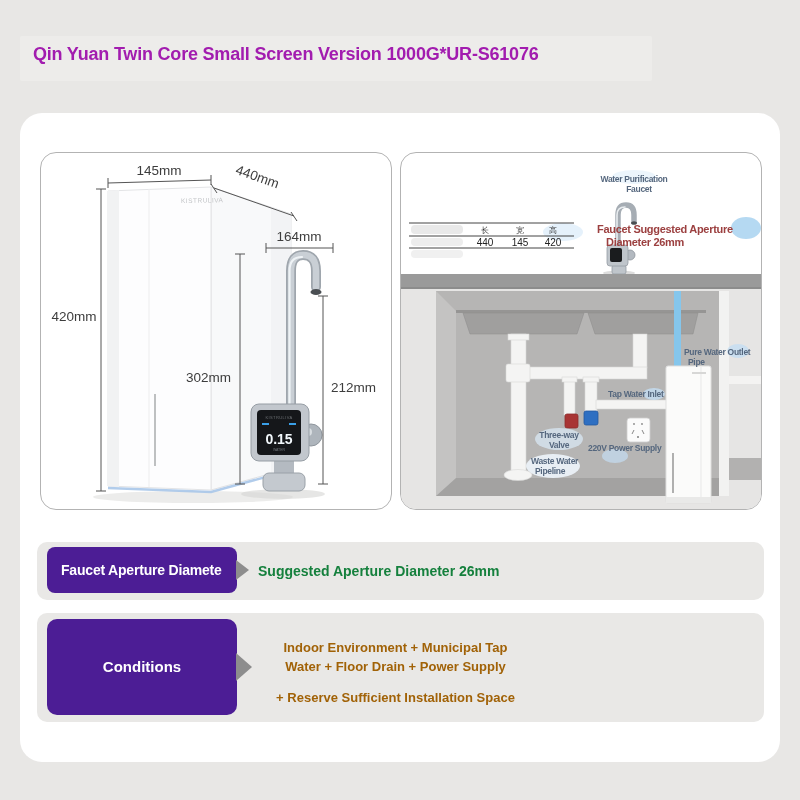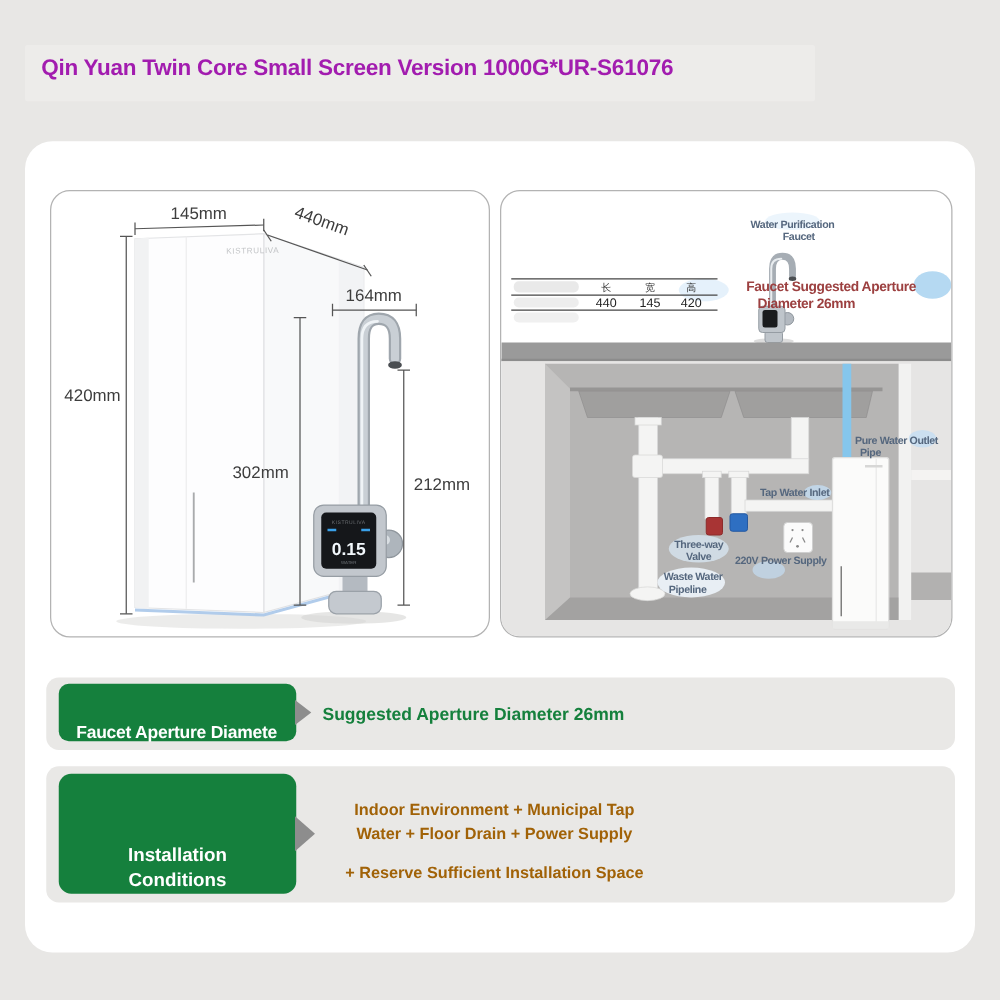--- a/index.html
+++ b/index.html
@@ -14,22 +14,22 @@
     left:33px;top:44px;font-size:18px;font-weight:bold;color:#a21caf;letter-spacing:-0.2px;white-space:nowrap;
   }
   #main-card{left:20px;top:113px;width:760px;height:649px;background:#ffffff;border-radius:22px;}
   .panel{background:#ffffff;border:1px solid #b3b3b3;border-radius:16px;overflow:hidden;}
   #left-panel{left:40px;top:152px;width:350px;height:356px;}
   #right-panel{left:400px;top:152px;width:360px;height:356px;}
   .banner{background:#e9e8e6;border-radius:10px;}
   #banner-aperture{left:37px;top:542px;width:727px;height:58px;}
   #banner-install{left:37px;top:613px;width:727px;height:109px;}
   .badge{
-    position:absolute;background:#15803d;color:#ffffff;font-weight:bold;
-    display:flex;flex-direction:column;justify-content:flex-end;
+    position:absolute;background:#4c1d95;color:#ffffff;font-weight:bold;
+    display:flex;flex-direction:column;justify-content:center;
   }
   .badge:after{
     content:"";position:absolute;top:50%;right:-12px;transform:translateY(-50%);
     border-top:10px solid transparent;border-bottom:10px solid transparent;border-left:13px solid #8d8d8d;
   }
   #badge-aperture{left:10px;top:5px;width:190px;height:46px;border-radius:8px;font-size:14px;padding-left:14px;box-sizing:border-box;letter-spacing:-0.2px;}
   #badge-install{left:10px;top:6px;width:190px;height:96px;border-radius:10px;font-size:15px;text-align:center;line-height:20px;}
   #badge-install:after{border-top-width:14px;border-bottom-width:14px;border-left-width:16px;right:-15px;}
   .red-note-1{
     position:absolute;left:221px;top:0;height:58px;display:flex;align-items:center;
@@ -226,21 +226,20 @@
 
 <div class="abs banner" id="banner-aperture">
   <div class="badge" id="badge-aperture">
     <span>Faucet Aperture Diamete</span>
   </div>
   <div class="red-note-1">Suggested Aperture Diameter 26mm</div>
 </div>
 
 <div class="abs banner" id="banner-install">
   <div class="badge" id="badge-install">
-    <span>Installation</span>
     <span>Conditions</span>
   </div>
   <div class="red-note-2">
     <div>Indoor Environment + Municipal Tap</div>
     <div>Water + Floor Drain + Power Supply</div>
     <div class="line3">+ Reserve Sufficient Installation Space</div>
   </div>
 </div>
 
 </body></html>

